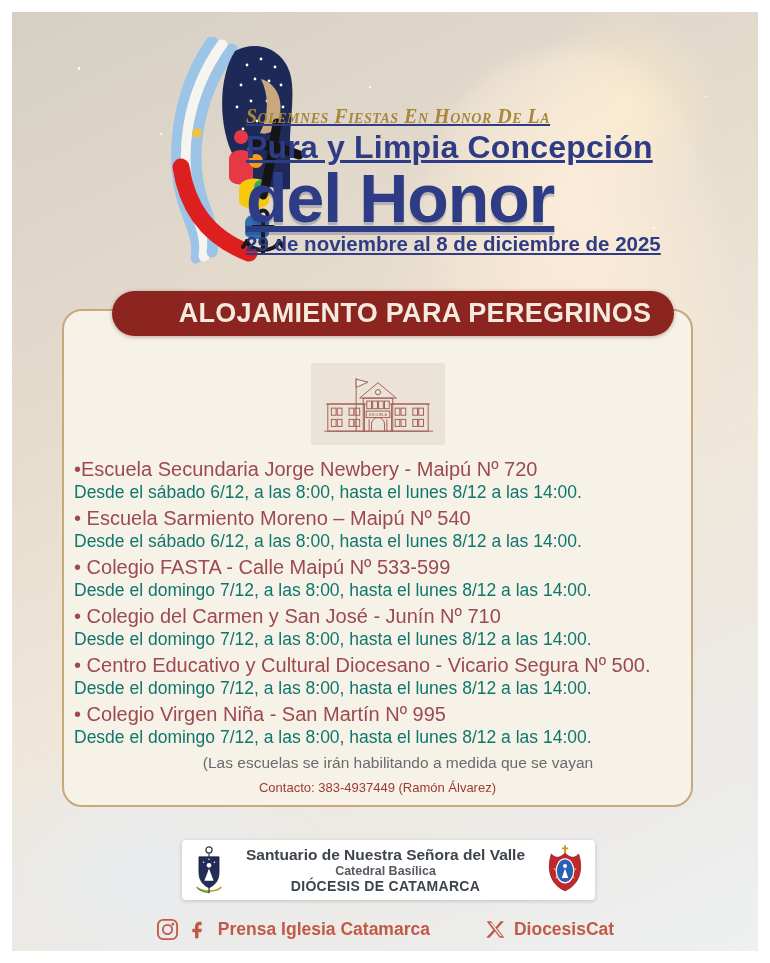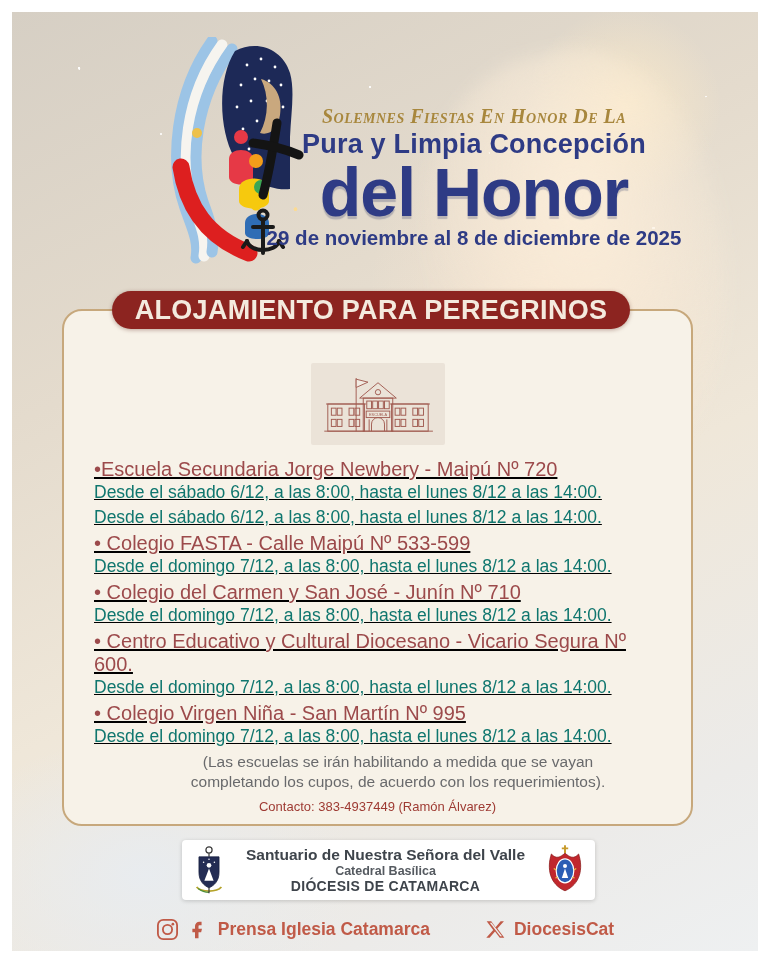--- a/index.html
+++ b/index.html
@@ -33,48 +33,49 @@
   }
   .glow-hands{
     position:absolute;right:30px;top:40px;width:300px;height:430px;border-radius:50% 40% 55% 45%;
     background:radial-gradient(ellipse at 55% 35%, rgba(252,238,218,.9), rgba(252,238,218,0) 72%);
     filter:blur(8px);transform:rotate(-14deg);
   }
   .layer{position:absolute;z-index:2;}
 
   
   .logo-art{left:145px;top:25px;width:158px;height:232px;}
-  .header-text{left:248px;top:93px;width:428px;text-align:center;color:#2e3b85;}
+  .header-text{left:234px;top:93px;width:428px;color:#2e3b85;text-decoration:underline;}
   .supertitle{
     font-family:"Liberation Serif",serif;font-style:italic;font-variant:small-caps;
     font-weight:bold;color:#a8873d;font-size:20px;letter-spacing:.5px;white-space:nowrap;
   }
-  .title-mid{font-size:27px;font-weight:bold;letter-spacing:.2px;margin-top:1px;white-space:nowrap;}
+  .title-mid{font-size:32px;font-weight:bold;letter-spacing:.2px;margin-top:1px;white-space:nowrap;}
   .title-big{
     font-size:68px;font-weight:bold;letter-spacing:-1px;line-height:1.0;margin-top:-2px;
     text-shadow:0 3px 1px rgba(35,46,100,.25);
   }
   .date-range{font-size:20.5px;font-weight:bold;margin-top:0;white-space:nowrap;}
 
   
   .banner{
-    left:100px;top:279px;width:518px;height:38px;background:#8c2420;
+    left:100px;top:279px;width:518px;height:45px;background:#8c2420;
     border-radius:23px;display:flex;align-items:center;justify-content:center;z-index:4;
     box-shadow:0 1px 4px rgba(80,20,10,.35);
+    padding-left:44px;
   }
   .banner-label{color:#f4eade;font-size:27px;font-weight:bold;letter-spacing:.3px;white-space:nowrap;}
   .card{
     left:50px;top:297px;width:631px;background:#f7f2e8;border:2px solid #c7a87c;
     border-radius:20px;box-sizing:border-box;padding:52px 0 10px 0;z-index:3;
   }
   .school-box{
     width:134px;height:82px;margin:0 auto;background:#ebe3d8;border-radius:2px;
     display:flex;align-items:center;justify-content:center;
   }
-  .entries{margin:13px 26px 0 30px;text-decoration:underline;}
+  .entries{margin:13px 26px 0 10px;}
   .entry{margin-bottom:4px;}
   .entry-name{color:#9c4a4b;font-size:20px;line-height:1.15;}
   .entry-sched{color:#0f766e;font-size:17.5px;line-height:1.2;margin-top:1px;}
   .note{color:#696a6c;font-size:15.5px;line-height:1.28;text-align:center;margin-top:5px;padding-left:41px;}
   .contact{color:#9e3a32;font-size:13px;text-align:center;margin-top:7px;}
 
   
   .footer-bar{
     left:170px;top:828px;width:413px;height:60px;background:#ffffff;border-radius:4px;
     box-shadow:0 1px 4px rgba(0,0,0,.18);display:flex;align-items:center;
@@ -207,43 +208,43 @@
         <path d="M68 14 L88 19 L68 28 Z" fill="#f2ece3"></path>
       </svg>
     </div>
 
     <div class="entries">
       <div class="entry">
         <div class="entry-name">•Escuela Secundaria Jorge Newbery - Maipú Nº 720</div>
         <div class="entry-sched">Desde el sábado 6/12, a las 8:00, hasta el lunes 8/12 a las 14:00.</div>
       </div>
       <div class="entry">
+        <div class="entry-name">• Escuela Sarmiento Moreno – Maipú Nº 540</div>
         <div class="entry-sched">Desde el sábado 6/12, a las 8:00, hasta el lunes 8/12 a las 14:00.</div>
       </div>
       <div class="entry">
         <div class="entry-name">• Colegio FASTA - Calle Maipú Nº 533-599</div>
         <div class="entry-sched">Desde el domingo 7/12, a las 8:00, hasta el lunes 8/12 a las 14:00.</div>
       </div>
       <div class="entry">
         <div class="entry-name">• Colegio del Carmen y San José - Junín Nº 710</div>
         <div class="entry-sched">Desde el domingo 7/12, a las 8:00, hasta el lunes 8/12 a las 14:00.</div>
       </div>
       <div class="entry">
-        <div class="entry-name">• Centro Educativo y Cultural Diocesano - Vicario Segura Nº 600.</div>
+        <div class="entry-name">• Centro Educativo y Cultural Diocesano - Vicario Segura Nº 500.</div>
         <div class="entry-sched">Desde el domingo 7/12, a las 8:00, hasta el lunes 8/12 a las 14:00.</div>
       </div>
       <div class="entry">
         <div class="entry-name">• Colegio Virgen Niña - San Martín Nº 995</div>
         <div class="entry-sched">Desde el domingo 7/12, a las 8:00, hasta el lunes 8/12 a las 14:00.</div>
       </div>
     </div>
 
     <div class="note">
       <div>(Las escuelas se irán habilitando a medida que se vayan</div>
-      <div>completando los cupos, de acuerdo con los requerimientos).</div>
     </div>
     <div class="contact">Contacto: 383-4937449 (Ramón Álvarez)</div>
   </div>
 
   <div class="layer footer-bar">
     <svg width="34" height="52" viewBox="0 0 44 64">
       <circle cx="22" cy="6" r="4" fill="none" stroke="#3a3a3a" stroke-width="1.6"></circle>
       <path d="M22 10 V15" stroke="#3a3a3a" stroke-width="1.6"></path>
       <path d="M9 15 H35 V35 C35 46 29 52 22 55 C15 52 9 46 9 35 Z" fill="#232c54" stroke="#161d3e"></path>
       <circle cx="22" cy="26" r="3" fill="#fff"></circle>

